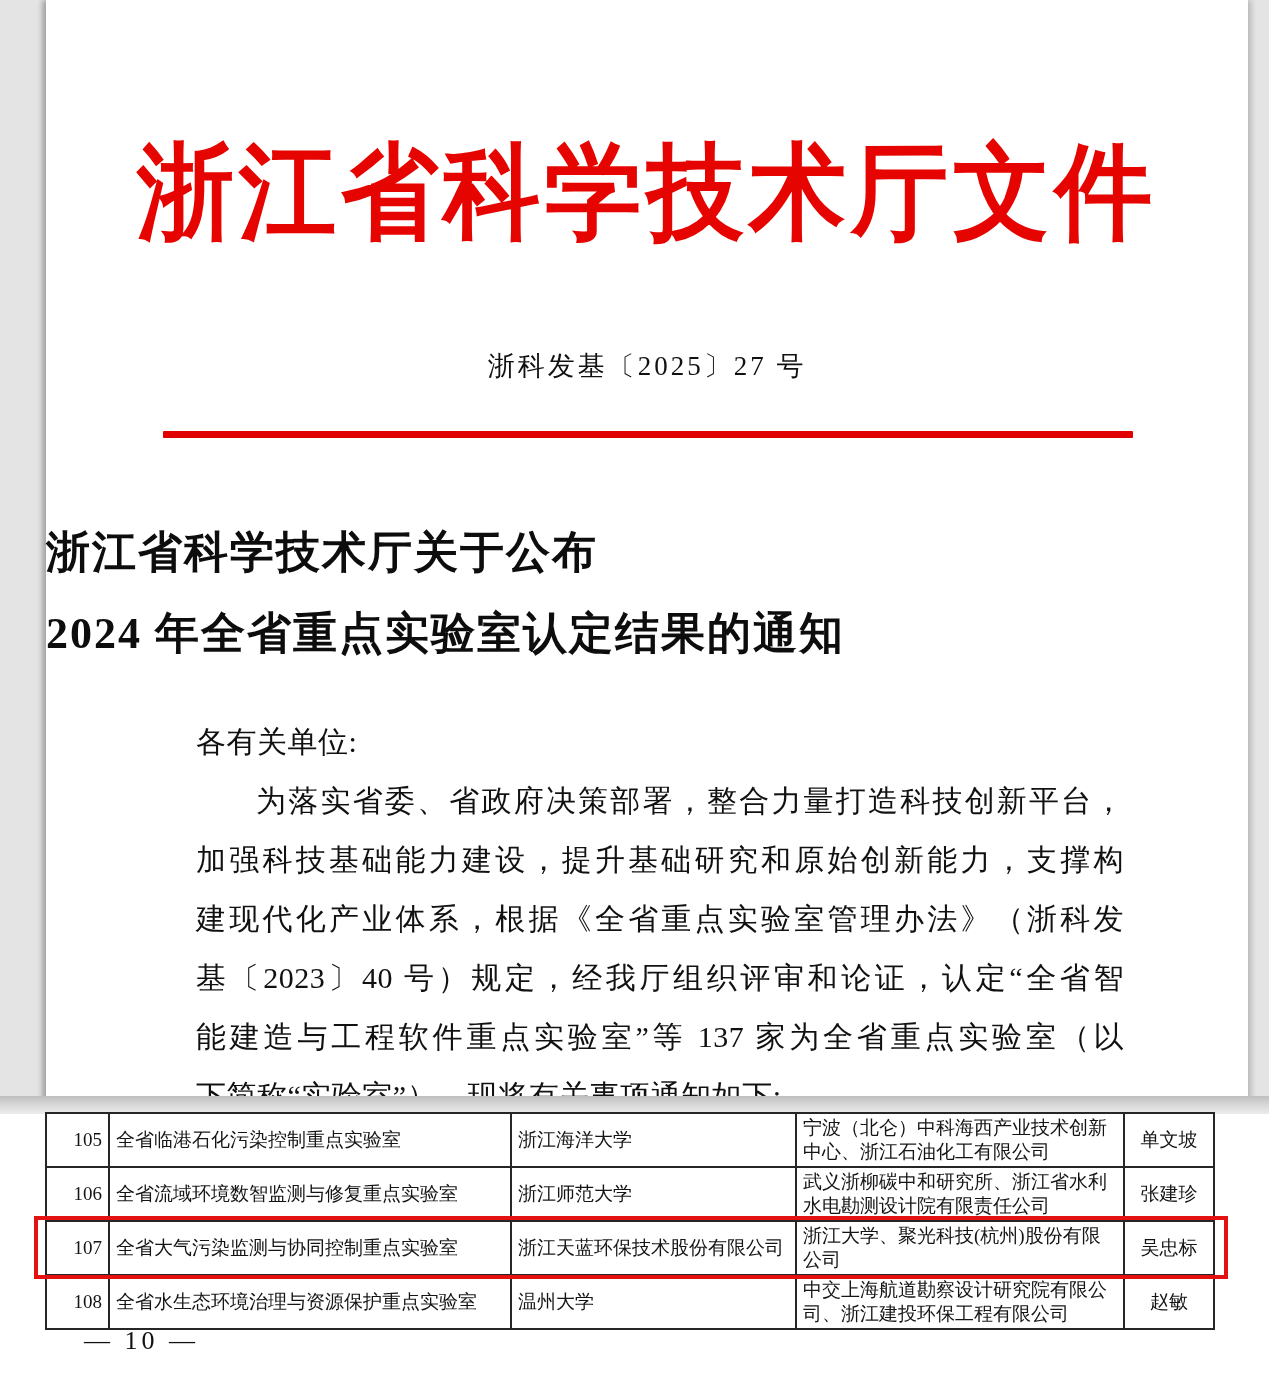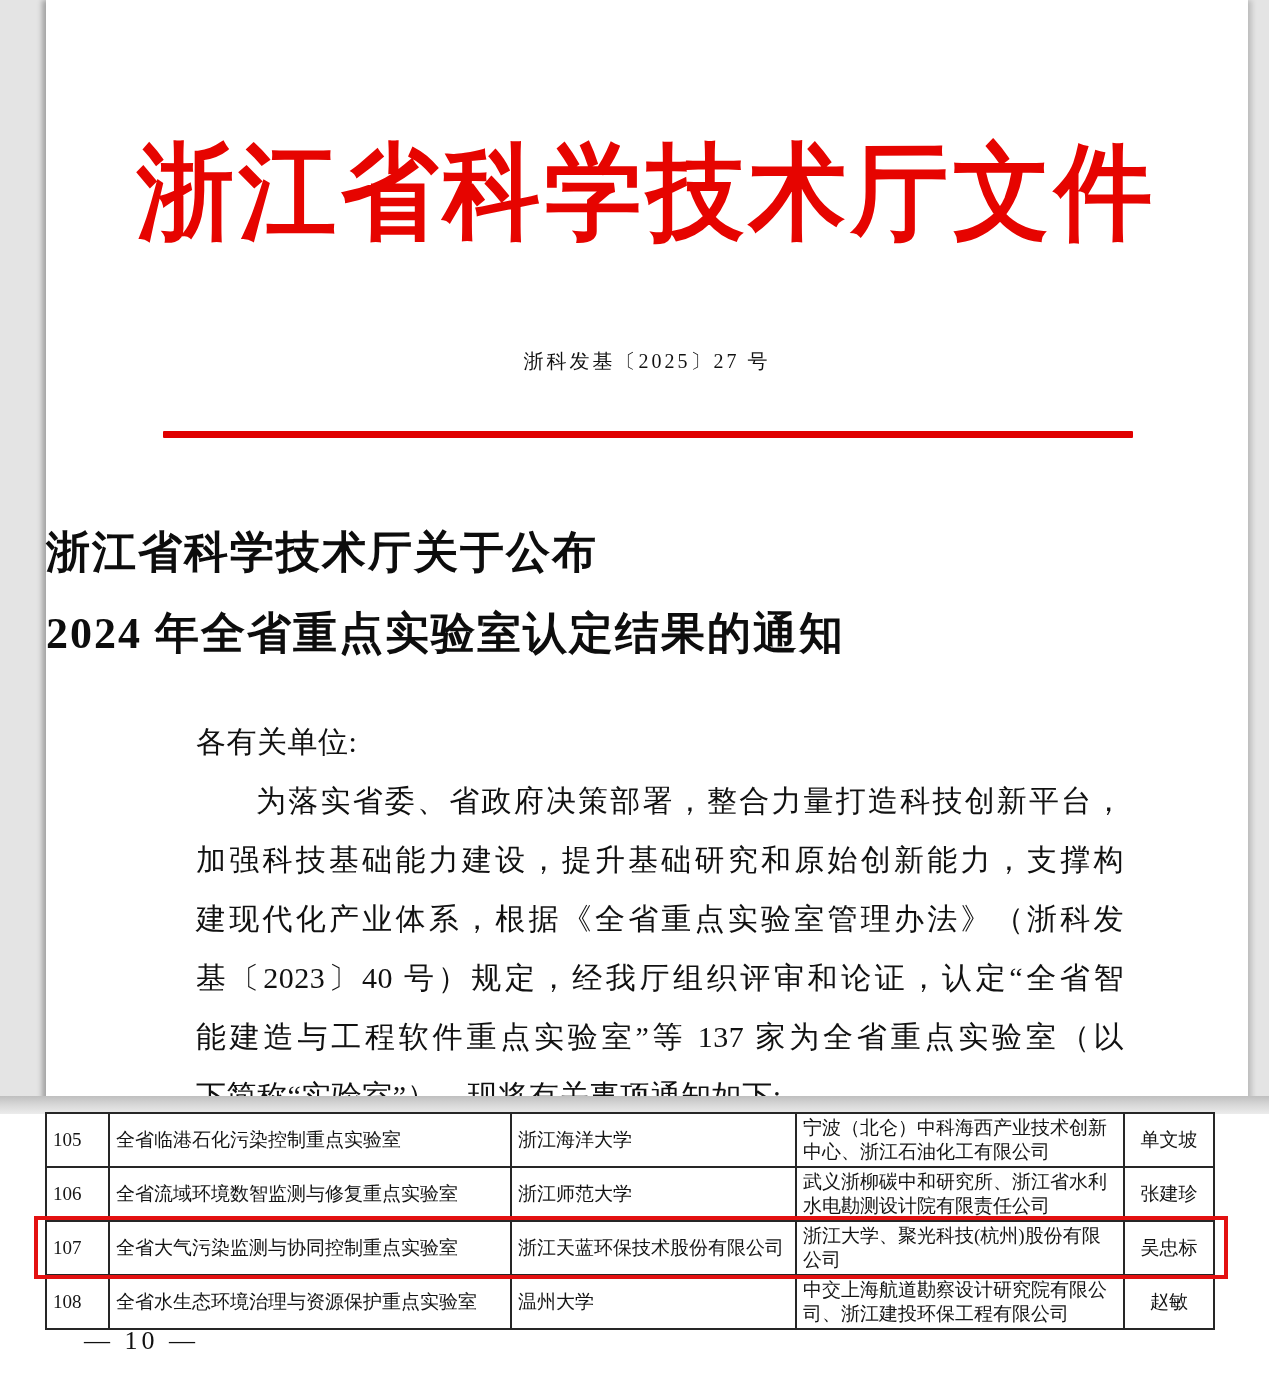--- a/index.html
+++ b/index.html
@@ -18,21 +18,21 @@
   }
   .red-header {
     position:absolute; left:0; top:128px; width:100%;
     text-align:center; font-weight:bold;
     font-size:97px; letter-spacing:5px; line-height:1.25;
     color:#e60400; white-space:nowrap;
     transform:scaleY(1.08); transform-origin:top center;
   }
   .doc-number {
     position:absolute; left:0; top:348px; width:100%;
-    text-align:center; font-size:20px; letter-spacing:3px; color:#111;
+    text-align:center; font-size:27px; letter-spacing:3px; color:#111;
   }
   .red-rule {
     position:absolute; left:117px; top:431px; width:970px; height:7px;
     background:#e00000; border-radius:1px;
   }
   .doc-title { position:absolute; left:0; top:512px; width:100%; text-align:left;
     font-weight:bold; color:#0d0d0d; }
   .doc-title .t-line { font-size:44px; line-height:81px; letter-spacing:2px; white-space:nowrap; }
   .body-block {
     position:absolute; left:150px; top:712px; width:928px;
@@ -53,21 +53,21 @@
   table.lab-table { border-collapse:collapse; width:1168px; table-layout:fixed; background:#fff; }
   table.lab-table td {
     border:2px solid #262626; font-size:19px; color:#141414;
     padding:2px 6px; vertical-align:middle; overflow:hidden;
   }
   col.c-no   { width:63px;  }
   col.c-lab  { width:402px; }
   col.c-inst { width:285px; }
   col.c-part { width:328px; }
   col.c-pers { width:90px;  }
-  td.c-no   { text-align:left; font-size:20px; font-family:"Liberation Serif",serif; }
+  td.c-no   { text-align:right; font-size:20px; font-family:"Liberation Serif",serif; }
   td.c-lab  { padding-left:24px; white-space:nowrap; }
   td.c-inst { padding-left:16px; white-space:nowrap; }
   td.c-part { line-height:24px; padding:3px 6px 3px 10px; }
   td.c-pers { text-align:center; }
   tr.row { height:52px; }
   .hl-box {
     position:absolute; left:-11px; width:1194px; height:60px; top:0;
     border:4px solid #e31111; pointer-events:none; z-index:5;
     box-sizing:border-box;
   }

